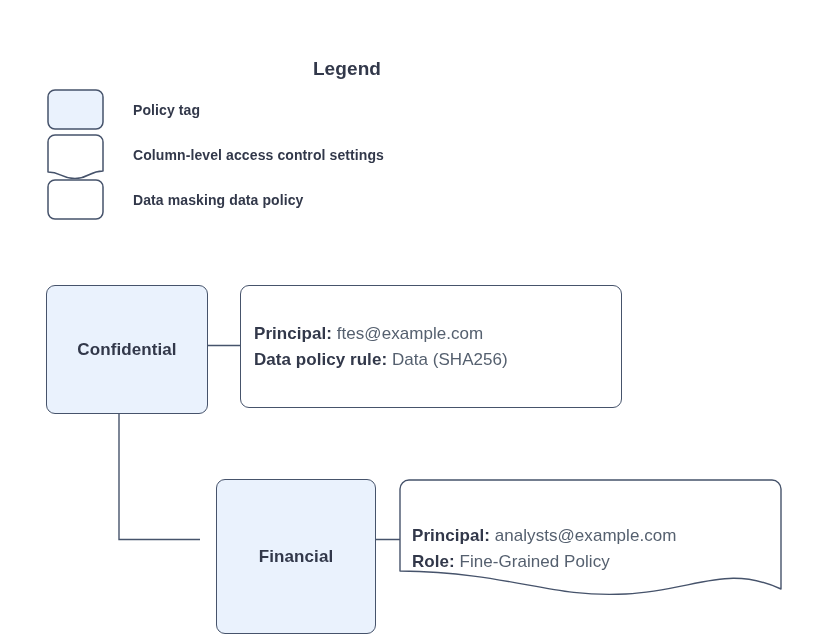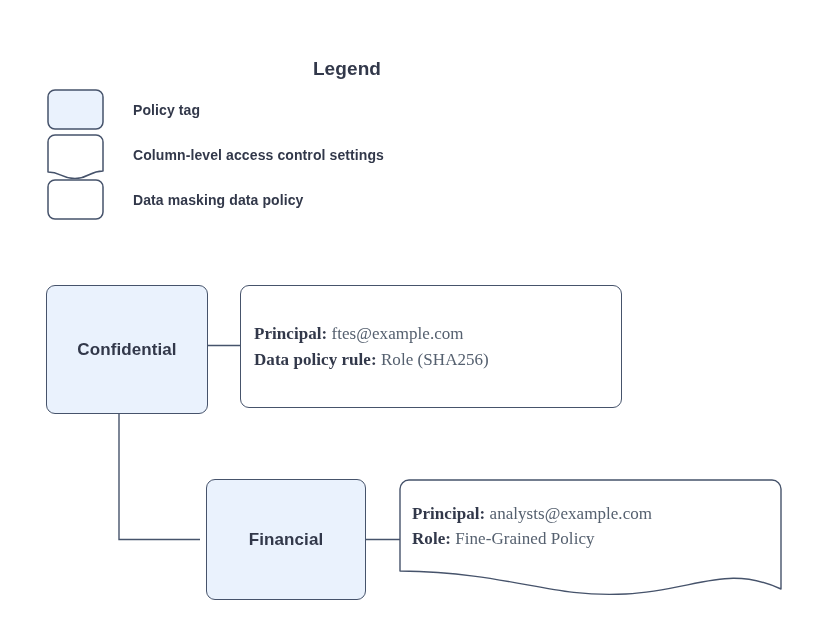--- a/index.html
+++ b/index.html
@@ -80,24 +80,24 @@
     color: #32384a;
     letter-spacing: 0.1px;
   }
   #node-confidential {
     left: 46px;
     top: 285px;
     width: 162px;
     height: 129px;
   }
   #node-financial {
-    left: 206px;
+    left: 216px;
     top: 479px;
     width: 160px;
-    height: 121px;
+    height: 155px;
     align-items: center;
   }
 
   
   .detail-box {
     position: absolute;
     box-sizing: border-box;
     display: flex;
     flex-direction: column;
     justify-content: center;
@@ -111,33 +111,32 @@
     border: 1.4px solid #46536b;
     border-radius: 9px;
     padding: 0 0 0 13px;
   }
   #detail-column-access {
     left: 396px;
     top: 478px;
     width: 389px;
     height: 122px;
     padding: 0 0 26px 16px;
-    justify-content: center;
+    justify-content: flex-end;
   }
   #detail-column-access .doc-svg {
     position: absolute;
     left: 0; top: 0;
     width: 389px;
     height: 122px;
     pointer-events: none;
   }
   .detail-lines {
     position: relative;
     z-index: 2;
-    font-family: Liberation Serif, serif;
   }
   .detail-line {
     font-size: 17px;
     color: #55606f;
     line-height: 25.5px;
     white-space: nowrap;
     letter-spacing: 0.05px;
   }
   .detail-line .k {
     font-weight: bold;
@@ -201,21 +200,21 @@
 </div>
 
 <div class="detail-box" id="detail-masking">
   <div class="detail-lines">
     <div class="detail-line">
       <span class="k">Principal:</span>
       <span>ftes@example.com</span>
     </div>
     <div class="detail-line">
       <span class="k">Data policy rule:</span>
-      <span>Role (SHA256)</span>
+      <span>Data (SHA256)</span>
     </div>
   </div>
 </div>
 
 <div class="detail-box" id="detail-column-access">
   <svg class="doc-svg" viewBox="0 0 389 122" xmlns="http://www.w3.org/2000/svg">
     <path d="M4,11 A9,9 0 0 1 13,2 L376,2 A9,9 0 0 1 385,11 L385,111
              C330,86 300,112 230,116 C150,120 120,95 4,93 Z" fill="#ffffff" stroke="#46536b" stroke-width="1.4" stroke-linejoin="round"></path>
   </svg>
   <div class="detail-lines">

